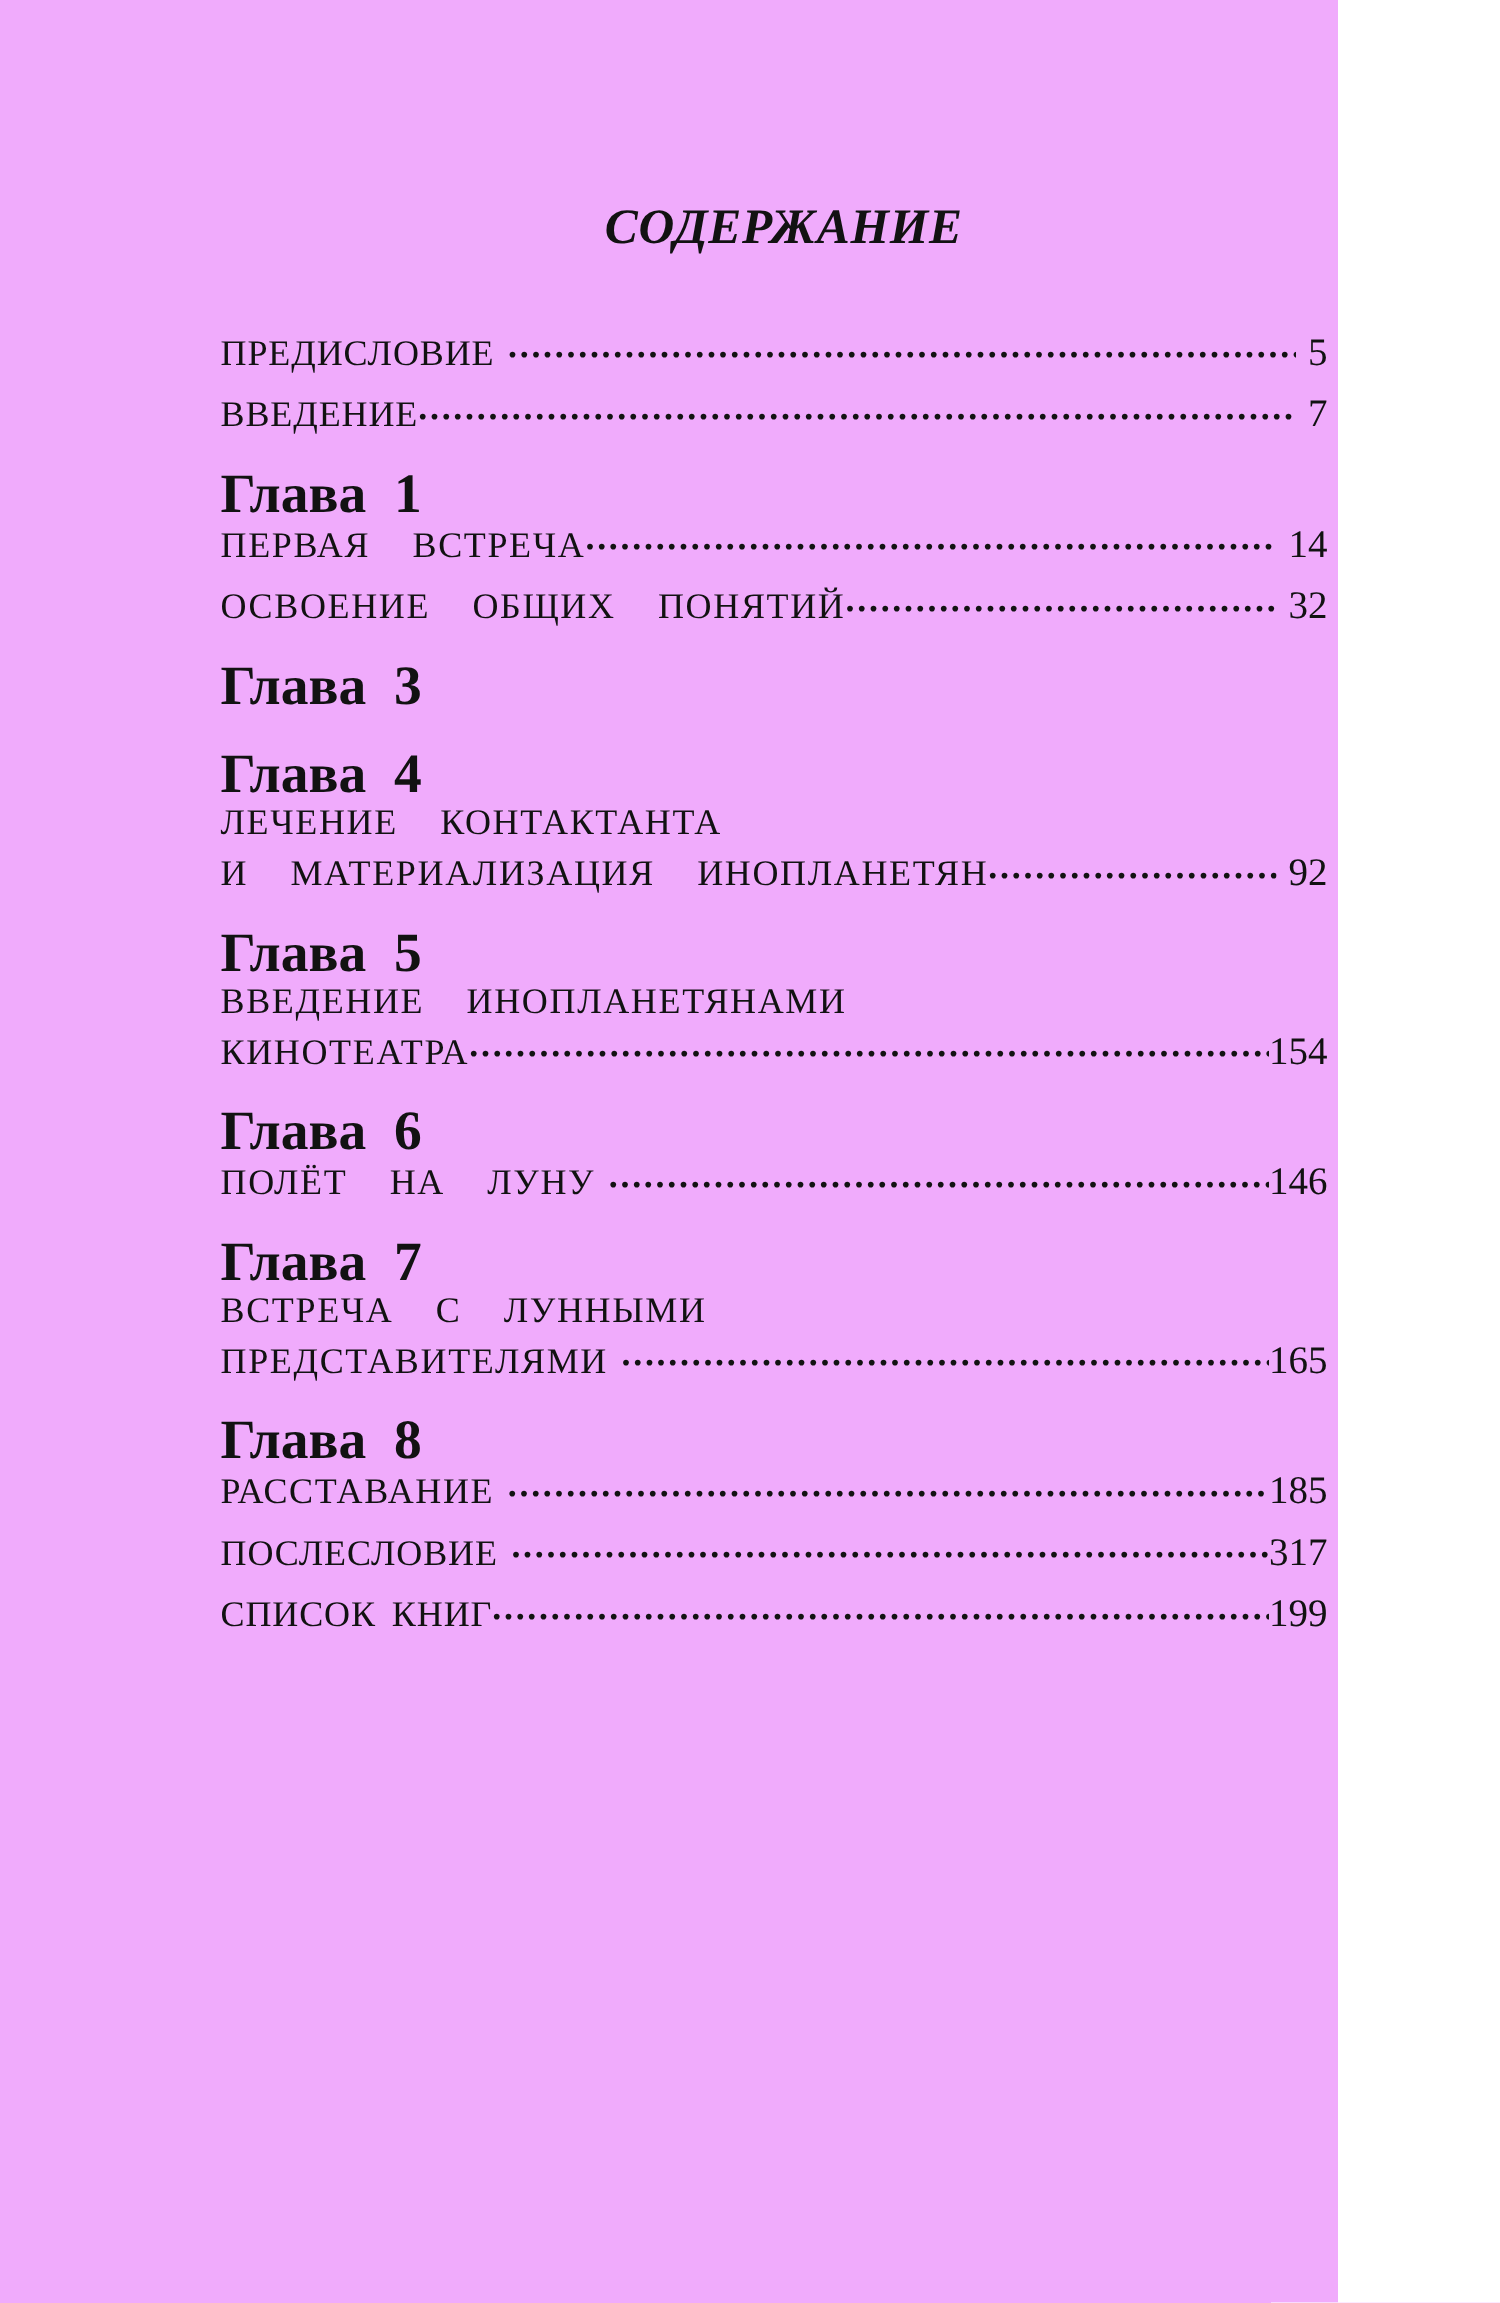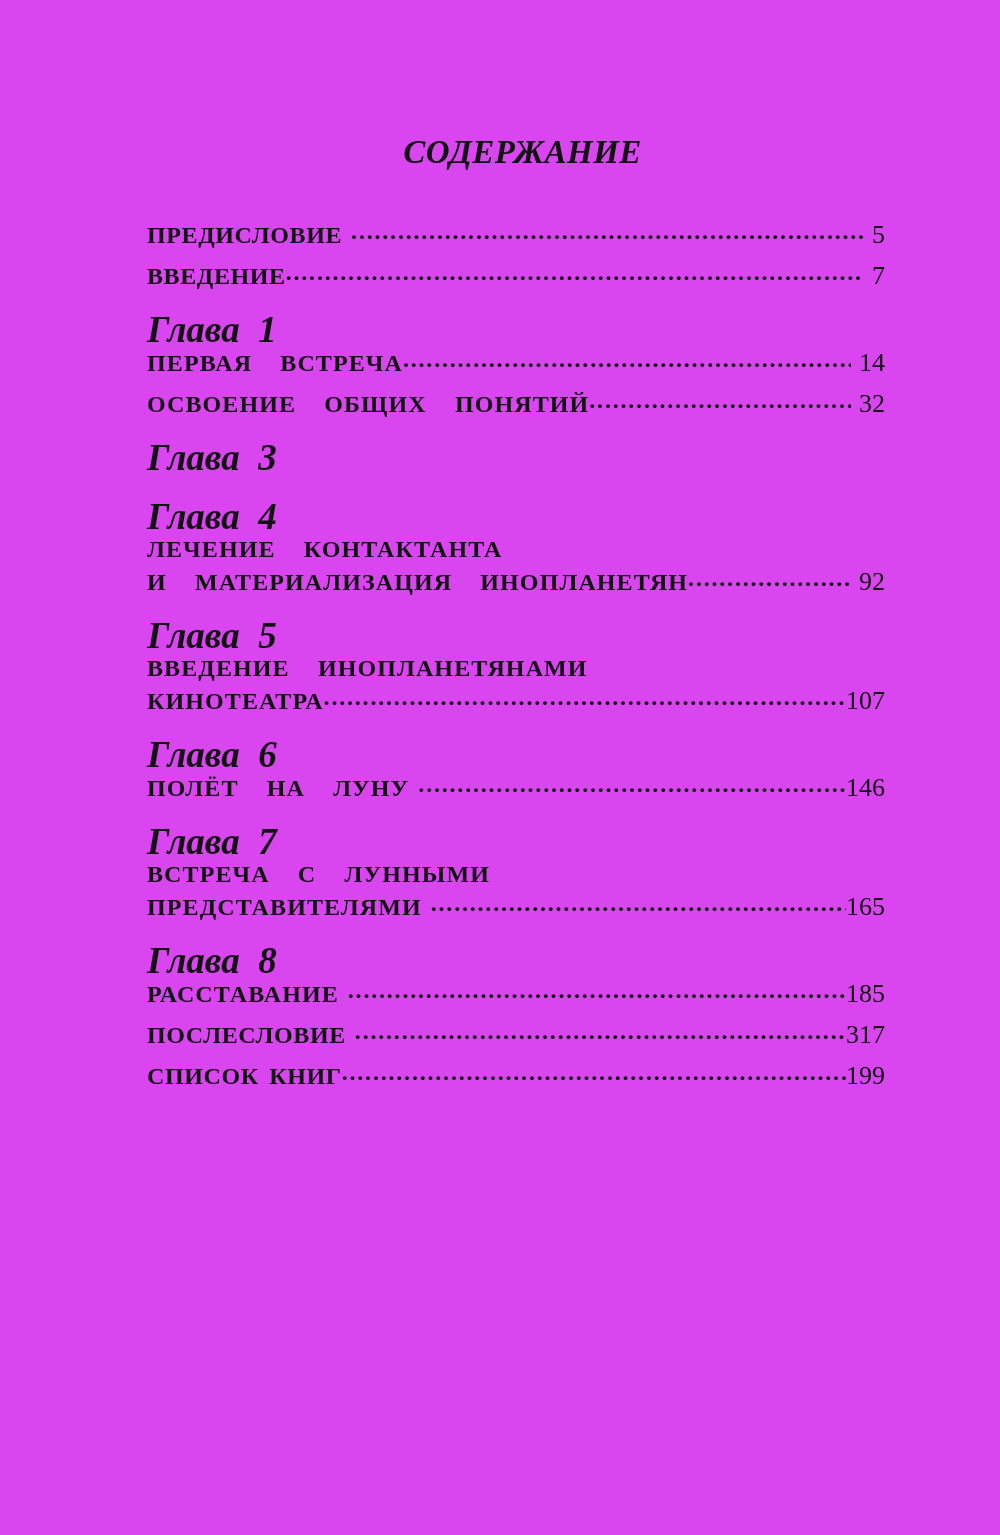--- a/index.html
+++ b/index.html
@@ -10,23 +10,23 @@
   body {
     width: 1000px;
     height: 1535px;
     font-family: "Liberation Serif", "DejaVu Serif", serif;
     color: #121212;
     -webkit-font-smoothing: antialiased;
   }
 
   .page {
     position: relative;
-    width: 1000px;
+    width: 892px;
     height: 1535px;
-    background: #d946ef;
+    background: #f0abfc;
     box-sizing: border-box;
     overflow: hidden;
   }
 
   
   .toc-title {
     position: absolute;
     left: 0;
     top: 136px;
     width: 1045px;
@@ -52,35 +52,34 @@
 
   .chapter-heading {
     font-size: 37px;
     font-weight: bold;
     line-height: 1.0;
     letter-spacing: 0px;
     color: #121212;
     white-space: pre;
     margin-top: 22px;
     margin-bottom: 2px;
-    font-style: italic;
   }
 
   
   .toc-line {
     display: flex;
     align-items: baseline;
     width: 100%;
     line-height: 1.0;
     margin-bottom: 15px;
   }
 
   .entry-label {
     font-size: 24px;
-    font-weight: bold;
+    font-weight: normal;
     letter-spacing: 1.1px;
     word-spacing: 7px;
     color: #121212;
     white-space: pre;
     flex: 0 0 auto;
   }
   
   .toc-line.plain .entry-label {
     letter-spacing: 0.6px;
     word-spacing: 4px;
@@ -178,21 +177,21 @@
         </div>
       </div>
       <div class="toc-group">
         <div class="chapter-heading">Глава  5</div>
         <div class="toc-line cont">
           <span class="entry-label">ВВЕДЕНИЕ  ИНОПЛАНЕТЯНАМИ</span>
         </div>
         <div class="toc-line">
           <span class="entry-label">КИНОТЕАТРА</span>
           <span class="leader"></span>
-          <span class="page-num">107</span>
+          <span class="page-num">154</span>
         </div>
       </div>
       <div class="toc-group">
         <div class="chapter-heading">Глава  6</div>
         <div class="toc-line gap-before-dots">
           <span class="entry-label">ПОЛЁТ  НА  ЛУНУ</span>
           <span class="leader"></span>
           <span class="page-num">146</span>
         </div>
       </div>

